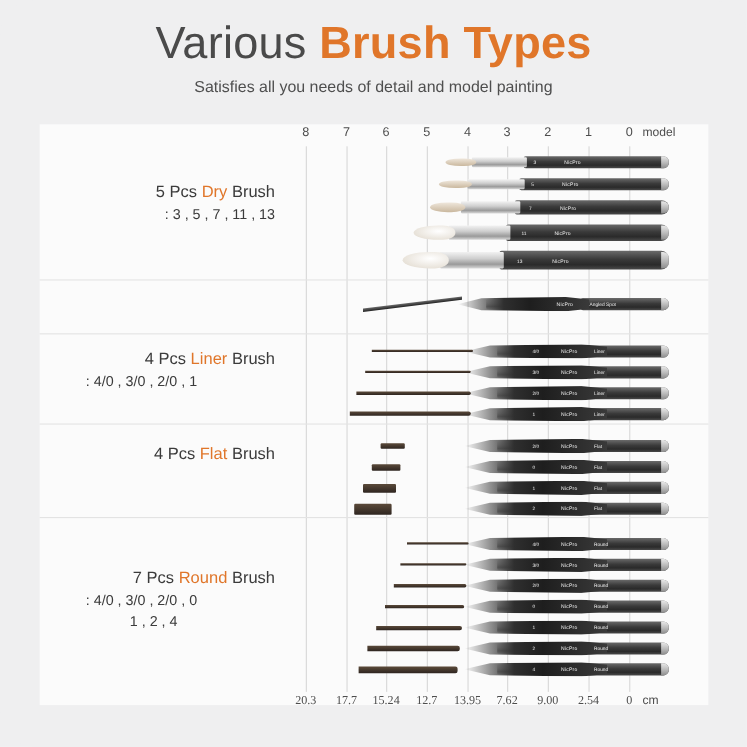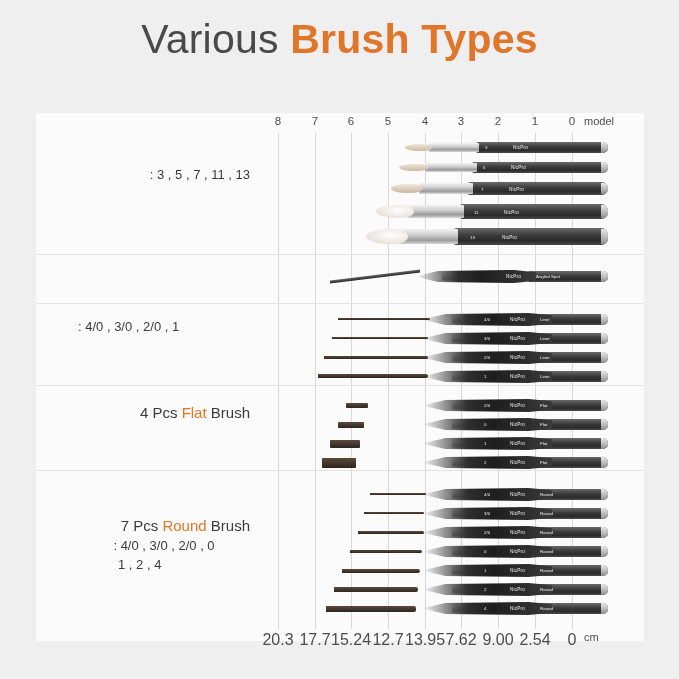--- a/index.html
+++ b/index.html
@@ -56,25 +56,26 @@
     position:absolute;
     font-size:11.5px;
     color:#4d4d4d;
     text-align:center;
     width:30px;
     white-space:nowrap;
   }
   .tick.unit{font-size:11px;color:#4d4d4d;width:40px;text-align:left;}
   .tick-bottom{
     position:absolute;
-    font-size:16px;
+    font-size:11px;
     color:#4d4d4d;
     text-align:center;
     width:40px;
     white-space:nowrap;
+    font-family:Liberation Serif, serif;
   }
 
   
   .grp{
     position:absolute;
     text-align:right;
     color:#3b3b3b;
     white-space:nowrap;
   }
   .grp .l1{font-size:15px;line-height:20px;}
@@ -139,20 +140,21 @@
   }
 </style>
 </head>
 <body>
 
 <div class="page">
 
   <div class="title">
     <span class="plain">Various </span><span class="accent">Brush Types</span>
   </div>
+  <div class="subtitle">Satisfies all you needs of detail and model painting</div>
 
   <div class="panel">
 
     <div class="vline" style="left:242px;top:20px;height:496px;"></div>
     <div class="vline" style="left:279px;top:20px;height:496px;"></div>
     <div class="vline" style="left:315px;top:20px;height:496px;"></div>
     <div class="vline" style="left:352px;top:20px;height:496px;"></div>
     <div class="vline" style="left:389px;top:20px;height:496px;"></div>
     <div class="vline" style="left:425px;top:20px;height:496px;"></div>
     <div class="vline" style="left:462px;top:20px;height:496px;"></div>
@@ -180,20 +182,23 @@
     <div class="tick-bottom" style="left:479px;top:518px;">2.54</div>
     <div class="tick-bottom" style="left:516px;top:518px;">0</div>
     <div class="tick unit" style="left:548px;top:518px;">cm</div>
 
     <div class="hsep" style="top:141px;"></div>
     <div class="hsep" style="top:190px;"></div>
     <div class="hsep" style="top:272px;"></div>
     <div class="hsep" style="top:357px;"></div>
 
     <div class="grp" style="left:0;top:52px;width:214px;">
+      <div class="l1">
+        <span>5 Pcs </span><span class="or">Dry</span><span> Brush</span>
+      </div>
       <div class="l2">: 3 , 5 , 7 , 11 , 13</div>
     </div>
 
     <div class="brush" style="left:369px;top:28px;width:203px;">
       <div class="handle" style="width:132px;"></div>
       <div class="endcap"></div>
       <div class="ferrule" style="left:24px;width:50px;"></div>
       <div class="tip" style="left:0;width:28px;"></div>
       <div class="brand" style="left:108px;top:4px;">NicPro</div>
       <div class="sizetag" style="left:80px;top:4px;">3</div>
@@ -240,20 +245,23 @@
       <div class="handle" style="width:80px;"></div>
       <div class="endcap"></div>
       <div class="ferrule" style="left:112px;width:88px;"></div>
       <div class="belly" style="left:86px;width:120px;"></div>
       <div class="tip spot" style="left:0;width:90px;"></div>
       <div class="brand" style="left:176px;top:4px;">NicPro</div>
       <div class="sizetag" style="left:206px;top:4px;">Angled Spot</div>
     </div>
 
     <div class="grp" style="left:0;top:204px;width:214px;">
+      <div class="l1">
+        <span>4 Pcs </span><span class="or">Liner</span><span> Brush</span>
+      </div>
       <div class="l2" style="text-align:left;padding-left:42px;">: 4/0 ,  3/0 ,  2/0 ,  1</div>
     </div>
 
     <div class="brush" style="left:288px;top:200px;width:284px;">
       <div class="handle" style="width:74px;"></div>
       <div class="endcap"></div>
       <div class="ferrule" style="left:128px;width:82px;"></div>
       <div class="belly" style="left:98px;width:130px;"></div>
       <div class="tip dark fine" style="left:14px;width:92px;height:2px;top:5px;"></div>
       <div class="brand" style="left:186px;top:4px;">NicPro</div>
@@ -341,21 +349,21 @@
       <div class="tip dark" style="left:12px;width:34px;height:10px;top:2px;border-radius:1px;"></div>
       <div class="brand" style="left:200px;top:4px;">NicPro</div>
       <div class="sizetag" style="left:230px;top:4px;">Flat</div>
       <div class="sizetag" style="left:174px;top:4px;">2</div>
     </div>
 
     <div class="grp" style="left:0;top:403px;width:214px;">
       <div class="l1">
         <span>7 Pcs </span><span class="or">Round</span><span> Brush</span>
       </div>
-      <div class="l2" style="text-align:center;padding-left:42px;">: 4/0 ,  3/0 ,  2/0 ,  0</div>
+      <div class="l2" style="text-align:left;padding-left:42px;">: 4/0 ,  3/0 ,  2/0 ,  0</div>
       <div class="l2" style="text-align:left;padding-left:82px;">1 ,  2 ,  4</div>
     </div>
 
     <div class="brush" style="left:292px;top:375px;width:280px;">
       <div class="handle" style="width:74px;"></div>
       <div class="endcap"></div>
       <div class="ferrule" style="left:124px;width:82px;"></div>
       <div class="belly" style="left:94px;width:130px;"></div>
       <div class="tip dark fine" style="left:42px;width:56px;height:2px;top:5px;"></div>
       <div class="brand" style="left:182px;top:4px;">NicPro</div>

